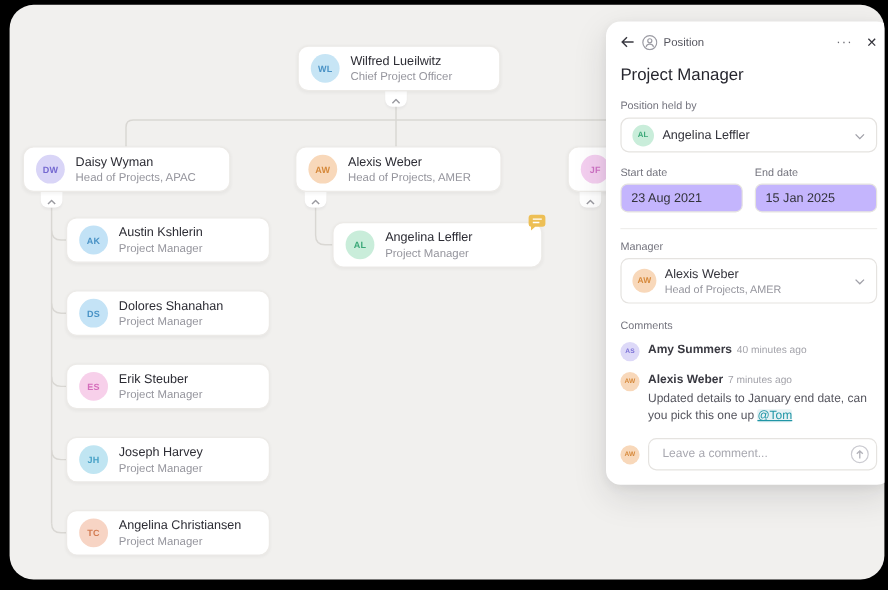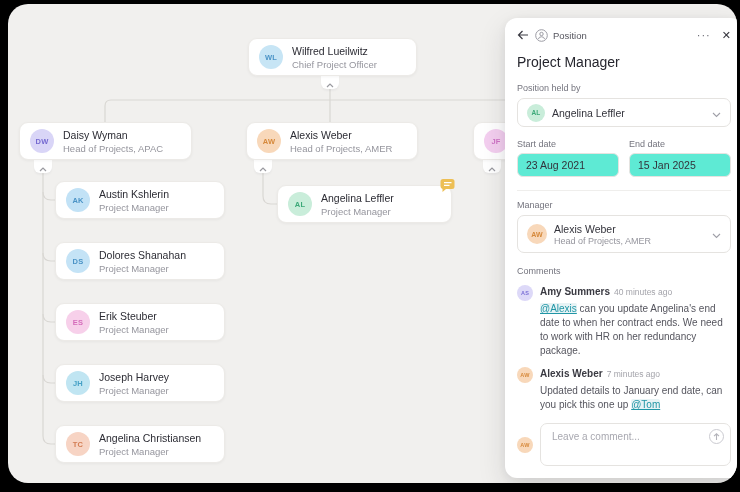--- a/index.html
+++ b/index.html
@@ -35,33 +35,33 @@
   .close{margin-left:11px;font-size:11px;color:#33333b;}
   .p-title{font-size:14px;font-weight:500;color:#26262e;margin-top:10px;}
   .sec-label{font-size:9px;color:#74747e;margin:13px 0 5px;}
   .selectbox{display:flex;align-items:center;gap:7px;border:1px solid #e5e3e0;border-radius:7px;
              padding:0 9px;height:27px;cursor:pointer;background:#fff;}
   .selectbox .sel-name{font-size:10.5px;color:#33333b;}
   .chev{margin-left:auto;flex:none;}
   .dates{display:flex;gap:10px;}
   .date-field{flex:1;min-width:0;}
   .date-input{width:100%;box-sizing:border-box;height:24px;border:1px solid #e5e3e0;border-radius:6px;
-              padding:0 8px;font-size:10.5px;color:#33333b;background:#5eead4;font-family:"Liberation Sans",sans-serif;}
+              padding:0 8px;font-size:10.5px;color:#33333b;background:#c4b5fd;font-family:"Liberation Sans",sans-serif;}
   .divider{height:1px;background:#efeeec;margin-top:13px;}
   .mgr{height:36px;}
   .mgr .sel-sub{font-size:9px;color:#95959d;margin-top:1px;}
   .comment{display:flex;gap:7px;margin-top:9px;}
   .c-col{flex:1;min-width:0;}
   .c-headrow{font-size:10px;line-height:13px;}
   .author{font-weight:700;color:#3a3a42;}
   .time{font-size:8.5px;color:#a3a3aa;margin-left:4px;}
   .c-body{font-size:10px;color:#55555e;line-height:14px;margin-top:3px;}
   .mention{color:#2196a6;background:#e7f3f5;text-decoration:underline;border-radius:2px;cursor:pointer;}
   .input-row{display:flex;gap:7px;margin-top:11px;align-items:center;}
-  .cmt-input{flex:1;display:flex;align-items:center;border:1px solid #e5e3e0;border-radius:7px;height:25px;padding:0 6px 16px 9px;background:#fff;}
+  .cmt-input{flex:1;display:flex;align-items:center;border:1px solid #e5e3e0;border-radius:7px;height:25px;padding:0 6px 0 9px;background:#fff;}
   .cmt-input input{border:none;outline:none;flex:1;min-width:0;font-size:10px;color:#44444c;background:transparent;font-family:"Liberation Sans",sans-serif;}
   .cmt-input input::placeholder{color:#a8a8b0;}
   .send{width:15px;height:15px;border-radius:50%;border:1px solid #cbcbd1;display:flex;align-items:center;justify-content:center;flex:none;cursor:pointer;background:#fff;}
 </style>
 </head>
 <body>
 
 <div class="frame">
   <div class="app">
     <div class="stage">
@@ -243,21 +243,20 @@
                 <polyline points="1,1 4.5,4.5 8,1" fill="none" stroke="#a0a0a8" stroke-width="1.1"></polyline>
               </svg></span>
         </div>
 
         <div class="sec-label" style="margin-top:13px;margin-bottom:0;">Comments</div>
 
         <div class="comment">
           <span class="avatar av16" style="background:#ddd9f8;color:#7a6fd6">AS</span>
           <div class="c-col">
             <div class="c-headrow"><span class="author">Amy Summers</span><span class="time">40 minutes ago</span></div>
-            <div class="c-body"><span class="mention">@Alexis</span><span> can you update Angelina's end date to when her contract ends. We need to work with HR on her redundancy package.</span></div>
           </div>
         </div>
 
         <div class="comment">
           <span class="avatar av16" style="background:#f8d8ba;color:#d6893b">AW</span>
           <div class="c-col">
             <div class="c-headrow"><span class="author">Alexis Weber</span><span class="time">7 minutes ago</span></div>
             <div class="c-body"><span>Updated details to January end date, can you pick this one up </span><span class="mention">@Tom</span></div>
           </div>
         </div>

